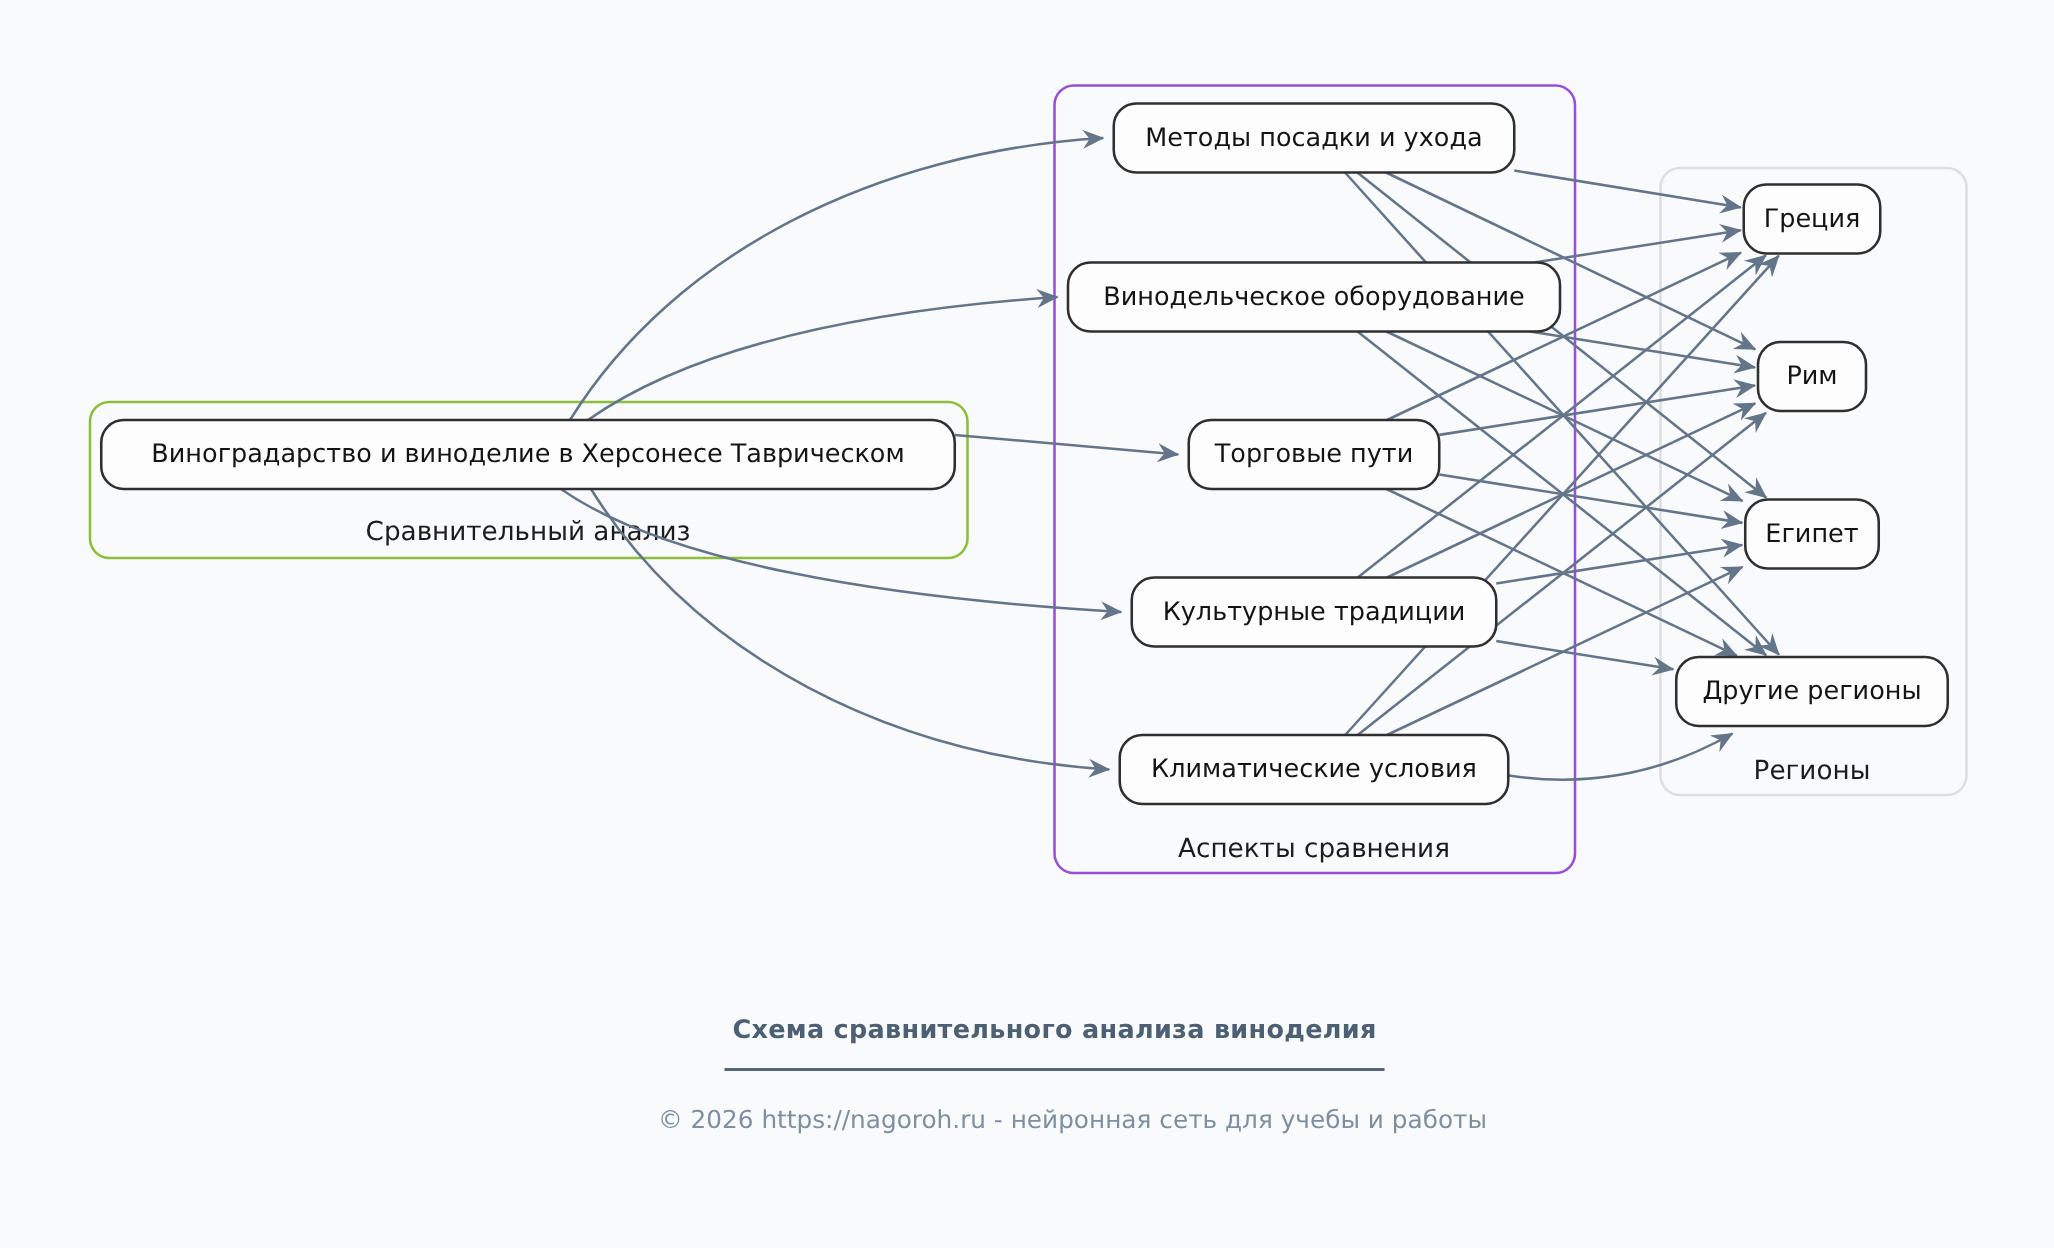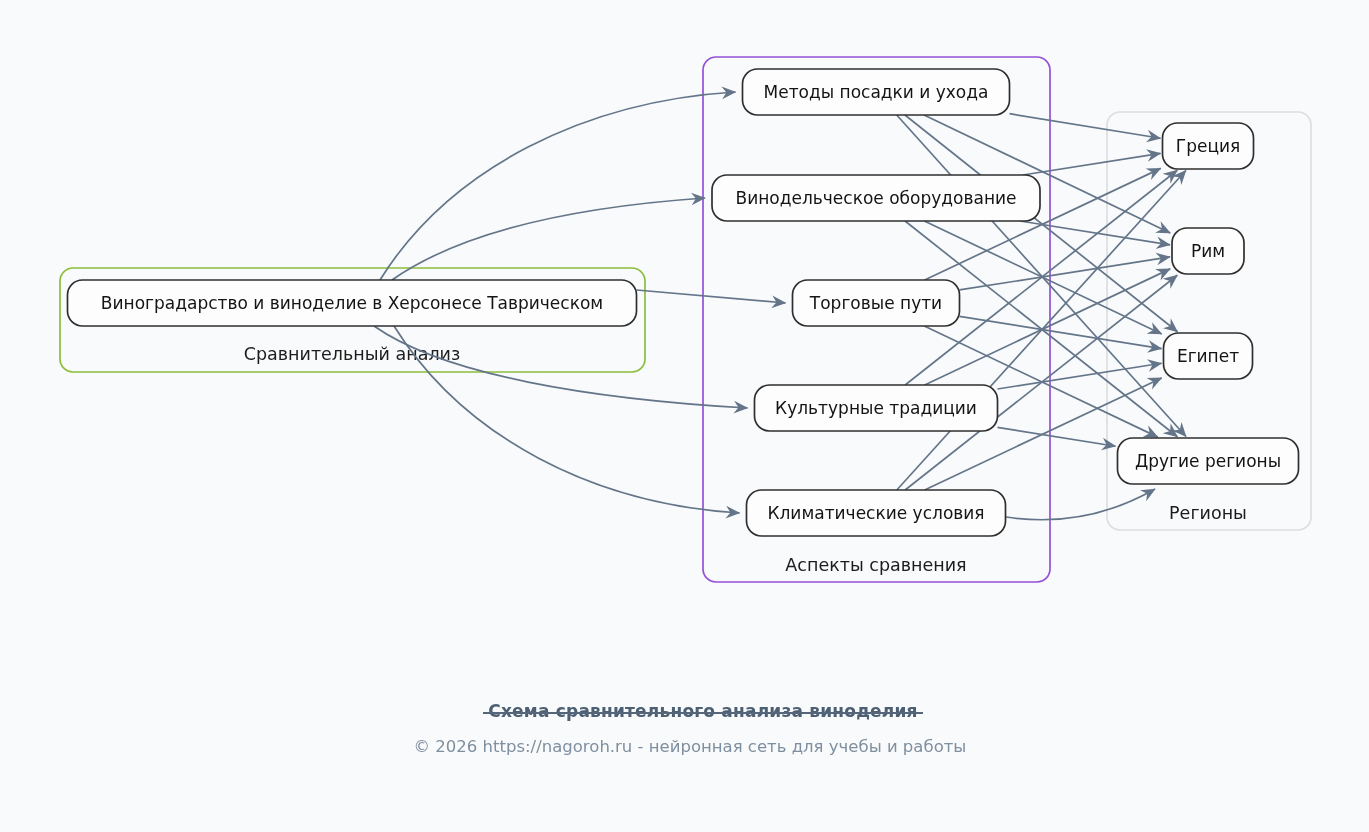--- a/index.html
+++ b/index.html
@@ -8,28 +8,27 @@
     width:1369px;height:832px;
     background:#f9fafb;
     font-family:"DejaVu Sans", sans-serif;
     overflow:hidden;
   }
   #diagram{position:absolute;left:0;top:0;}
   .footer-title{
     position:absolute;left:303px;top:677px;width:800px;
     text-align:center;font-size:17px;font-weight:bold;
     letter-spacing:.2px;
-    margin-top:24px;
   }
   .footer-divider{
     position:absolute;left:483px;top:712px;width:440px;height:0;
     border-top:2px solid #55657a;
   }
   .footer-copyright{
-    position:absolute;left:290px;top:737px;width:800px;
+    position:absolute;left:315px;top:737px;width:800px;
     text-align:center;font-size:16.5px;
   }
 </style>
 </head>
 <body>
 
 <div class="page" style="background: rgb(249, 250, 251);">
 
   <svg id="diagram" width="1369" height="832" viewBox="0 0 1369 832">
     <defs>

